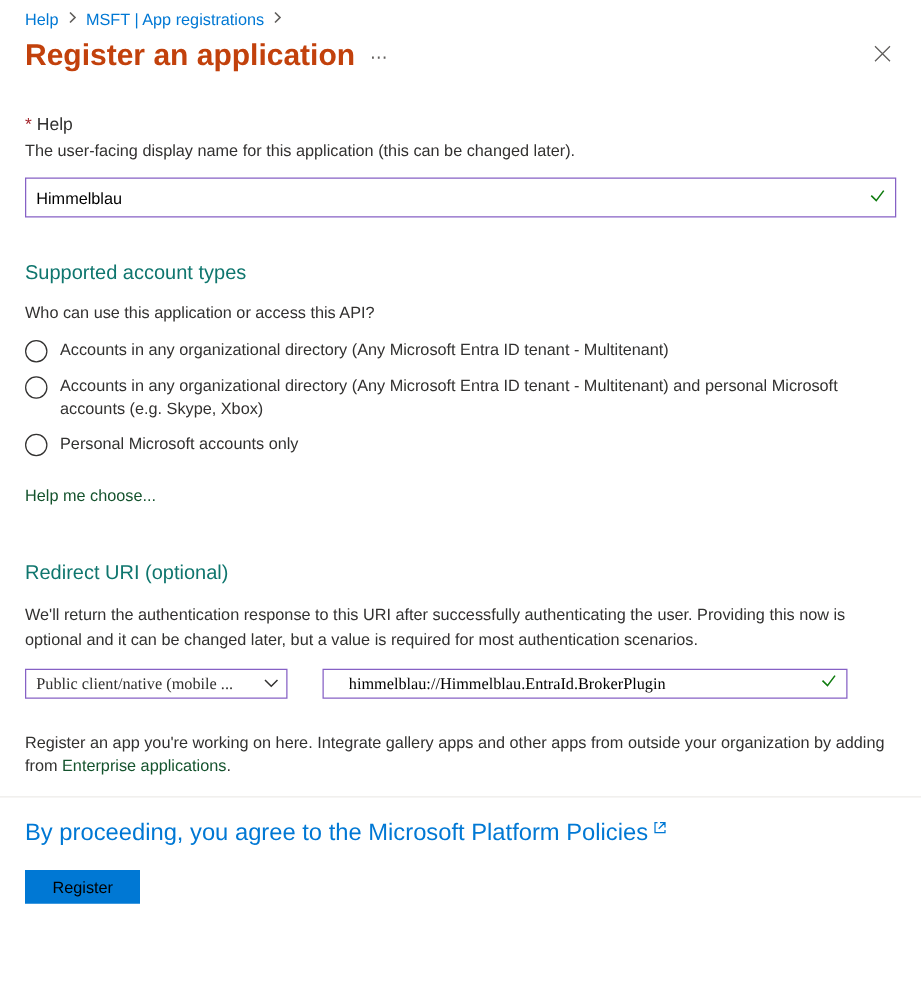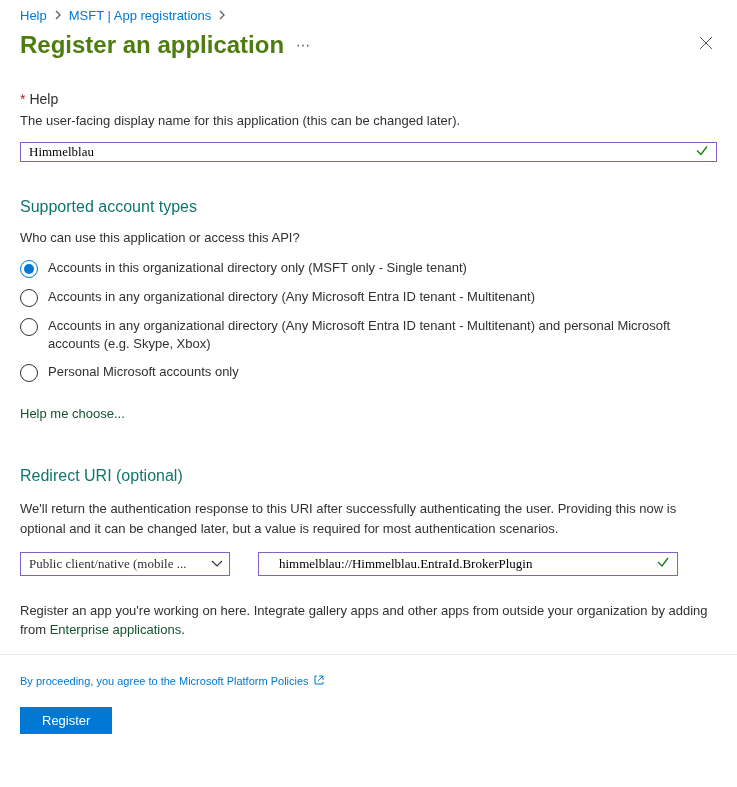--- a/index.html
+++ b/index.html
@@ -18,35 +18,35 @@
     font-size: 13px;
   }
   .breadcrumb a { color: #0078d4; text-decoration: none; }
   .breadcrumb .chev { color: #605e5c; font-size: 11px; }
   .header {
     display: flex;
     align-items: center;
     justify-content: space-between;
     padding: 4px 20px 12px;
   }
-  .header h1 { font-size: 24px; font-weight: 600; color: #4d7c0f; }
+  .header h1 { font-size: 24px; font-weight: 600; color: #c2410c; }
   .header-left { display: flex; align-items: center; gap: 12px; }
   .dots { color: #605e5c; letter-spacing: 1px; font-size: 14px; cursor: pointer;}
   .close-btn { background: none; border: none; cursor: pointer; color: #605e5c; font-size: 16px; padding: 4px; }
   .content { padding: 20px 20px 0; }
   .field-label { font-size: 14px; color: #323130; margin-bottom: 6px; }
   .req { color: #a4262c; margin-right: 4px; }
   .field-desc { font-size: 13px; color: #323130; margin-bottom: 14px; }
   .text-input {
     width: 100%;
     border: 1px solid #8661c5;
     padding: 4px 30px 4px 8px;
     font-size: 13px;
-    font-family: Liberation Serif, serif;
-    height: 20px;
+    font-family: Liberation Sans, sans-serif;
+    height: 32px;
     position: relative;
   }
   .input-wrap { position: relative; margin-bottom: 36px;}
   .check-icon {
     position: absolute; right: 8px; top: 50%; transform: translateY(-50%);
     color: #107c10; font-size: 14px; pointer-events: none;
   }
   .section-title { font-size: 16px; color: #0f766e; margin-bottom: 14px; font-weight: 400;}
   .radio-group { margin-bottom: 24px; }
   .radio-row { display: flex; align-items: flex-start; gap: 10px; margin-bottom: 10px; cursor: pointer;}
@@ -72,24 +72,24 @@
   .select-box .sel-text { overflow: hidden; text-overflow: ellipsis; flex: 1; }
   .select-box .chev-down { color: #323130; font-size: 12px; margin-left: 6px; flex-shrink: 0;}
   .uri-wrap { position: relative; flex: 1; max-width: 420px;}
   .uri-input {
     width: 100%; border: 1px solid #8661c5; height: 24px;
     padding: 0 30px 0 20px; font-size: 13px; font-family: inherit;
   }
   .footer-text { font-size: 13px; line-height: 1.45; margin-bottom: 14px;}
   .divider { border: none; border-top: 1px solid #edebe9; margin: 0 0 0 0; }
   .footer-area { padding: 18px 20px 20px;}
-  .policy-link { color: #0078d4; font-size: 11px; display: inline-flex; align-items: center; gap: 4px; text-decoration: none; margin-bottom: 18px;}
+  .policy-link { color: #0078d4; font-size: 19px; display: inline-flex; align-items: flex-start; gap: 4px; text-decoration: none; margin-bottom: 18px;}
   .ext-icon { color: #0078d4; font-size: 12px;}
   .register-btn {
-    background: #0078d4; color: #ffffff; border: none;
+    background: #0078d4; color: #000000; border: none;
     padding: 6px 22px; font-size: 13px; font-family: inherit; cursor: pointer;
   }
 </style>
 </head>
 <body>
 
 <div class="breadcrumb">
   <a href="#">Help</a>
   <span class="chev">
     <svg width="6" height="10" viewBox="0 0 6 10">
@@ -128,24 +128,20 @@
       <svg width="14" height="14" viewBox="0 0 14 14">
           <path d="M2 7 L6 11 L12 3" stroke="#107c10" stroke-width="1.3" fill="none"></path>
         </svg>
     </span>
   </div>
 
   <div class="section-title">Supported account types</div>
   <div class="field-desc">Who can use this application or access this API?</div>
 
   <div class="radio-group">
-    <div class="radio-row">
-      <div class="radio selected"></div>
-      <div class="radio-label">Accounts in this organizational directory only (MSFT only - Single tenant)</div>
-    </div>
     <div class="radio-row">
       <div class="radio"></div>
       <div class="radio-label">Accounts in any organizational directory (Any Microsoft Entra ID tenant - Multitenant)</div>
     </div>
     <div class="radio-row">
       <div class="radio"></div>
       <div class="radio-label">Accounts in any organizational directory (Any Microsoft Entra ID tenant - Multitenant) and personal Microsoft accounts (e.g. Skype, Xbox)</div>
     </div>
     <div class="radio-row">
       <div class="radio"></div>

